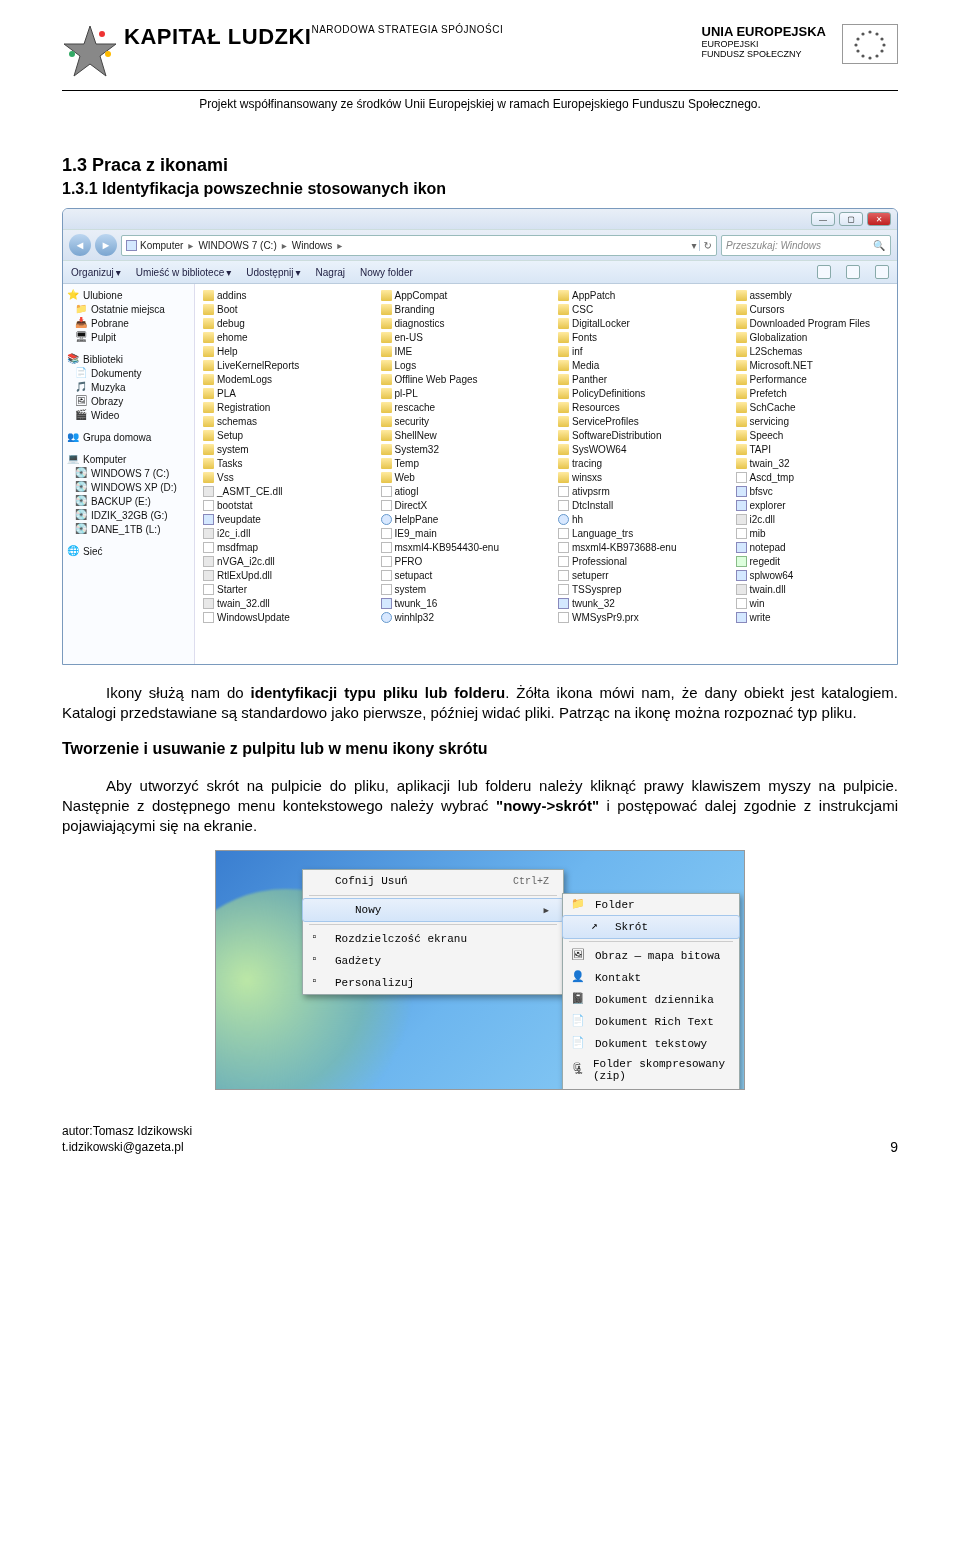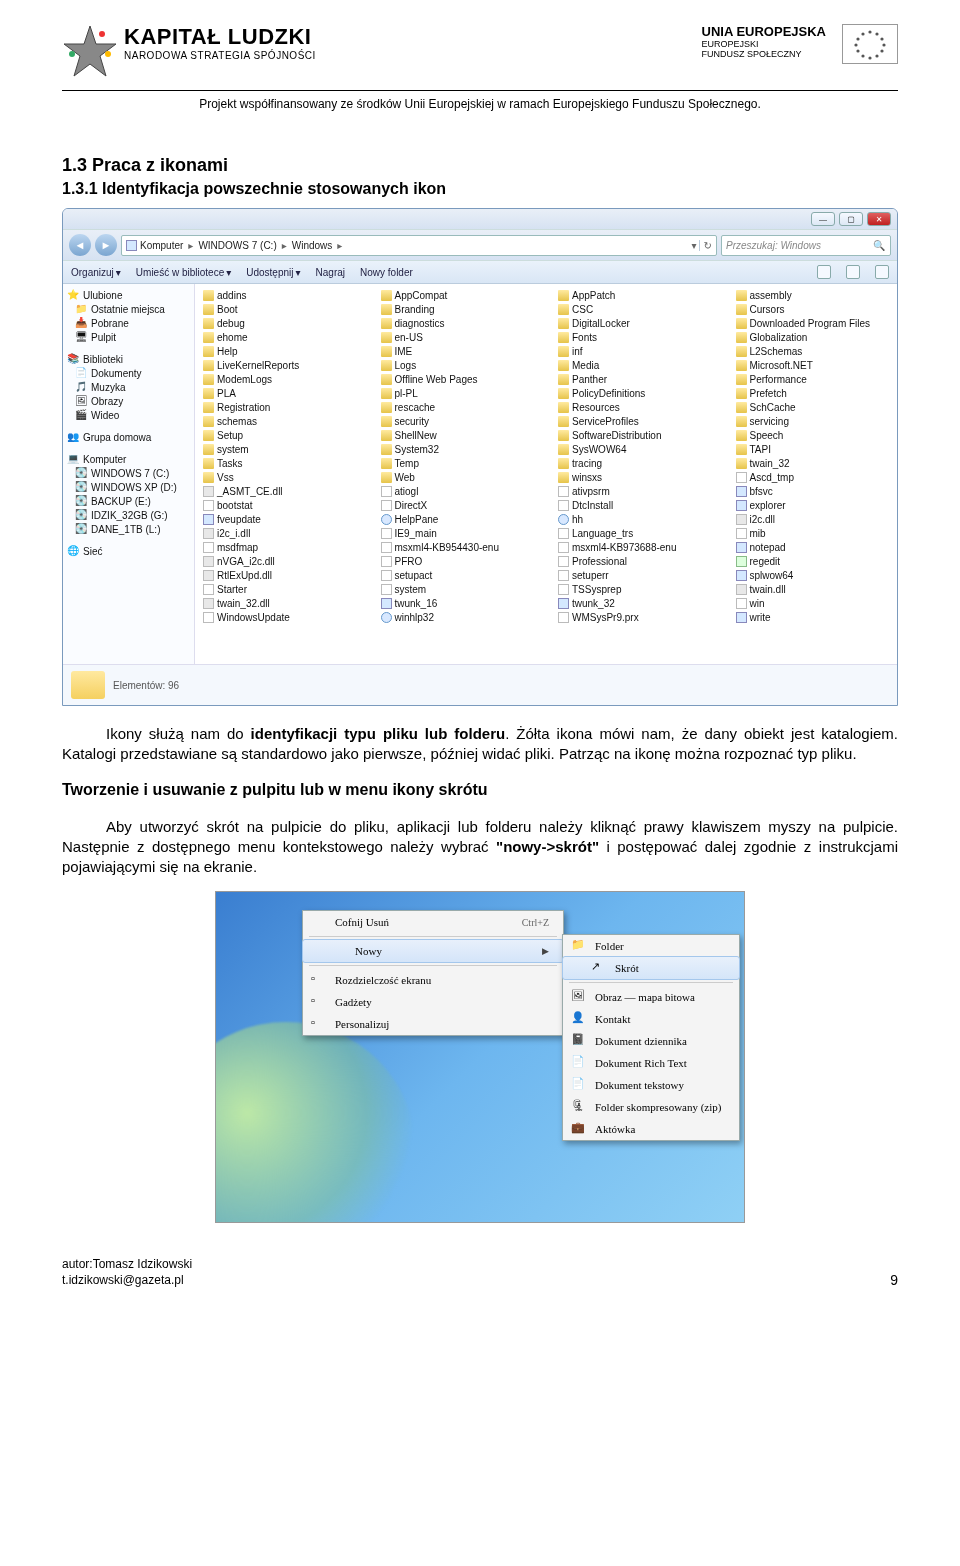--- a/index.html
+++ b/index.html
@@ -9,21 +9,21 @@
     color: #000;
     width: 960px;
     margin: 0 auto;
     font-size: 13px;
   }
   .page { padding: 24px 62px 20px 62px; }
   .header-row { display: flex; justify-content: space-between; align-items: flex-start; }
   .logo-left { display: flex; align-items: flex-start; gap: 6px; }
   .star-shape { width: 56px; height: 56px; position: relative; }
   .star-shape svg { width: 56px; height: 56px; }
-  .logo-text { display: flex; flex-direction: column; }
+  .logo-text { display: flex; flex-direction: row; }
   .logo-title { font-size: 22px; font-weight: bold; letter-spacing: 0.5px; }
   .logo-sub { font-size: 10px; letter-spacing: 0.5px; }
   .logo-right { display: flex; align-items: flex-start; gap: 16px; text-align: left; }
   .logo-right-text { display: flex; flex-direction: column; }
   .logo-right-title { font-size: 13px; font-weight: bold; }
   .logo-right-sub1 { font-size: 9px; }
   .logo-right-sub2 { font-size: 9px; }
   .eu-flag { width: 56px; height: 40px; border: 1px solid #999; display: flex; align-items: center; justify-content: center; position: relative; }
   .eu-flag svg { width: 48px; height: 34px; }
   .hr { border: 0; border-top: 1.5px solid #000; margin: 10px 0 6px 0; }
@@ -92,24 +92,24 @@
   .ic-help { background:#d8e8ff; border-radius:50%; border:1px solid #69c; }
   .ic-reg { background:#dfd; border:1px solid #8b8; }
   .exp-status { border-top:1px solid #dde; padding:6px 8px; display:flex; align-items:center; gap:8px; background:#f4f8fd; color:#555; }
   .big-folder { width:34px;height:28px;background:linear-gradient(#ffe9a0,#f5d060);border-radius:3px; }
   .body-text { font-size: 15px; line-height: 1.35; margin-top: 18px; text-align: justify; }
   .body-text .indent { text-indent: 44px; display:block; }
   .body-text b { font-weight: bold; }
   .subhead { font-size: 16px; font-weight: bold; margin-top: 16px; }
   .context-wrap { display:flex; justify-content:center; margin-top: 14px; }
   .context-img {
-    width: 530px; height: 332px; position:relative;
+    width: 530px; height: 240px; position:relative;
     background: linear-gradient(135deg,#3a7ed0 0%,#6db6ef 50%,#8fd0f5 100%);
     border:1px solid #999;
-    font-family:Liberation Serif, serif;
+    font-family:Liberation Mono, monospace;
     font-size:11px;
     overflow:hidden;
   }
   .bg-swirl { position:absolute; left:-60px; bottom:-60px; width:260px; height:260px; border-radius:50%; background: radial-gradient(circle at 35% 35%, rgba(200,240,160,0.9), rgba(140,200,120,0.4) 50%, transparent 70%); filter:blur(1px); }
   .ctx-menu {
     position:absolute; background:#f4f4f4; border:1px solid #9aa; box-shadow:2px 3px 6px rgba(0,0,0,0.35);
   }
   .ctx-menu .row { display:flex; align-items:center; gap:8px; padding:3px 14px 3px 8px; }
   .ctx-menu .row.sel { background: linear-gradient(#e8f0fb,#d4e5f9); border:1px solid #a4c7ec; border-radius:3px; margin:-1px;padding-left:28px; }
   .ctx-menu .sep { height:1px; background:#ccc; margin:3px 6px; }
@@ -671,24 +671,20 @@
           <div class="fitem">
             <span class="ficon ic-file"></span>
             <span>WMSysPr9.prx</span>
           </div>
           <div class="fitem">
             <span class="ficon ic-exe"></span>
             <span>write</span>
           </div>
         </div>
     </div>
-    <div class="exp-status">
-      <div class="big-folder"></div>
-      <span>Elementów: 96</span>
-    </div>
   </div>
 
   <div class="body-text">
     <span class="indent" id="para1">Ikony służą nam do <b>identyfikacji typu pliku lub folderu</b>. Żółta ikona mówi nam, że dany obiekt jest katalogiem. Katalogi przedstawiane są standardowo jako pierwsze, później widać pliki. Patrząc na ikonę można rozpoznać typ pliku.</span>
   </div>
   <div class="subhead">Tworzenie i usuwanie z pulpitu lub w menu ikony skrótu</div>
   <div class="body-text">
     <span class="indent" id="para2">Aby utworzyć skrót na pulpicie do pliku, aplikacji lub folderu należy kliknąć prawy klawiszem myszy na pulpicie. Następnie z dostępnego menu kontekstowego należy wybrać <b>"nowy-&gt;skrót"</b> i postępować dalej zgodnie z instrukcjami pojawiającymi się na ekranie.</span>
   </div>
 

